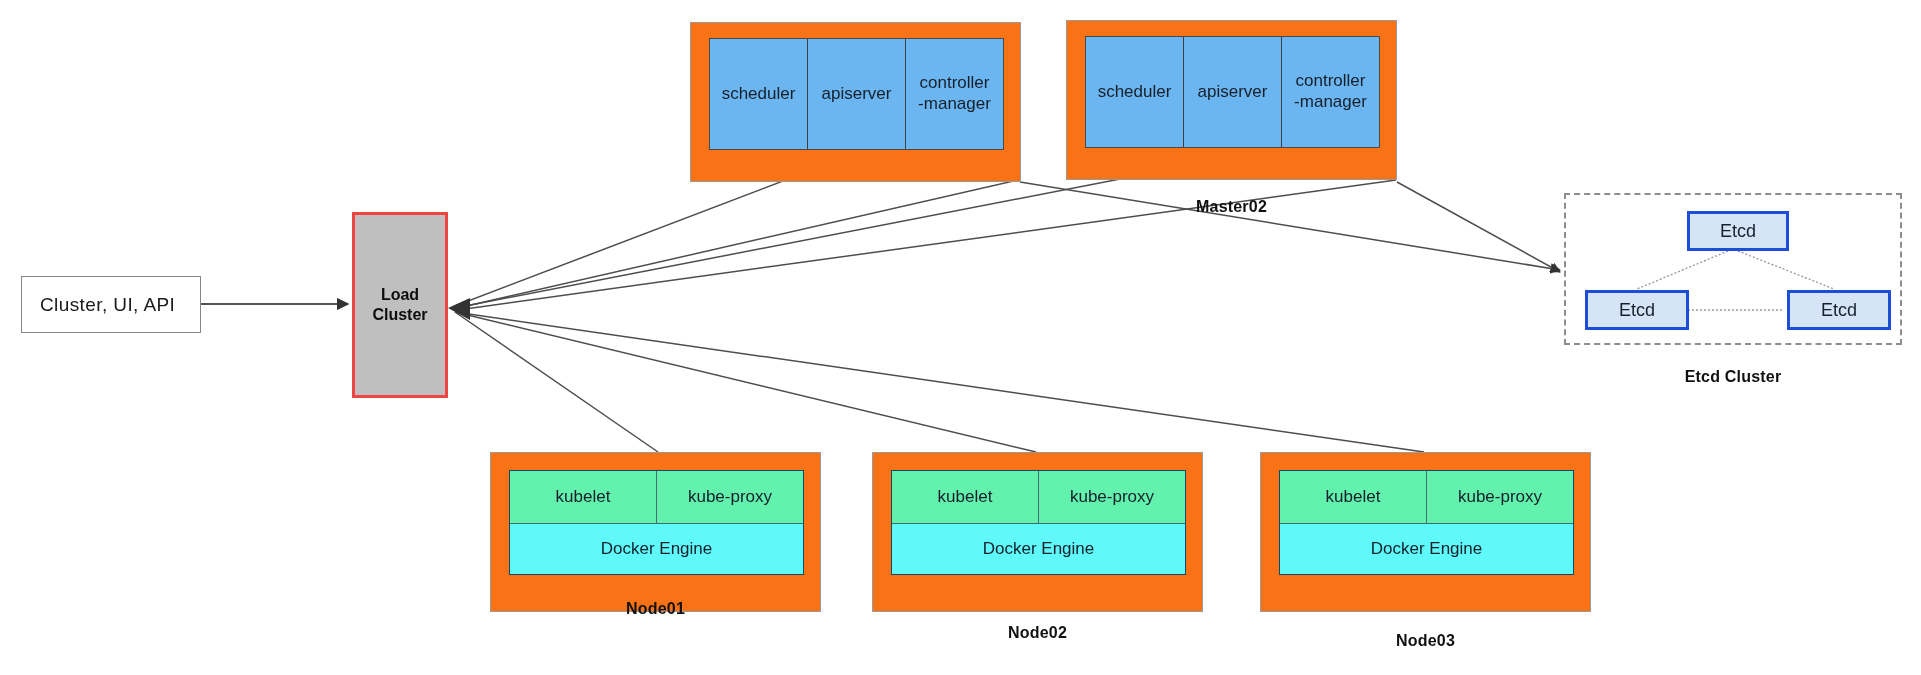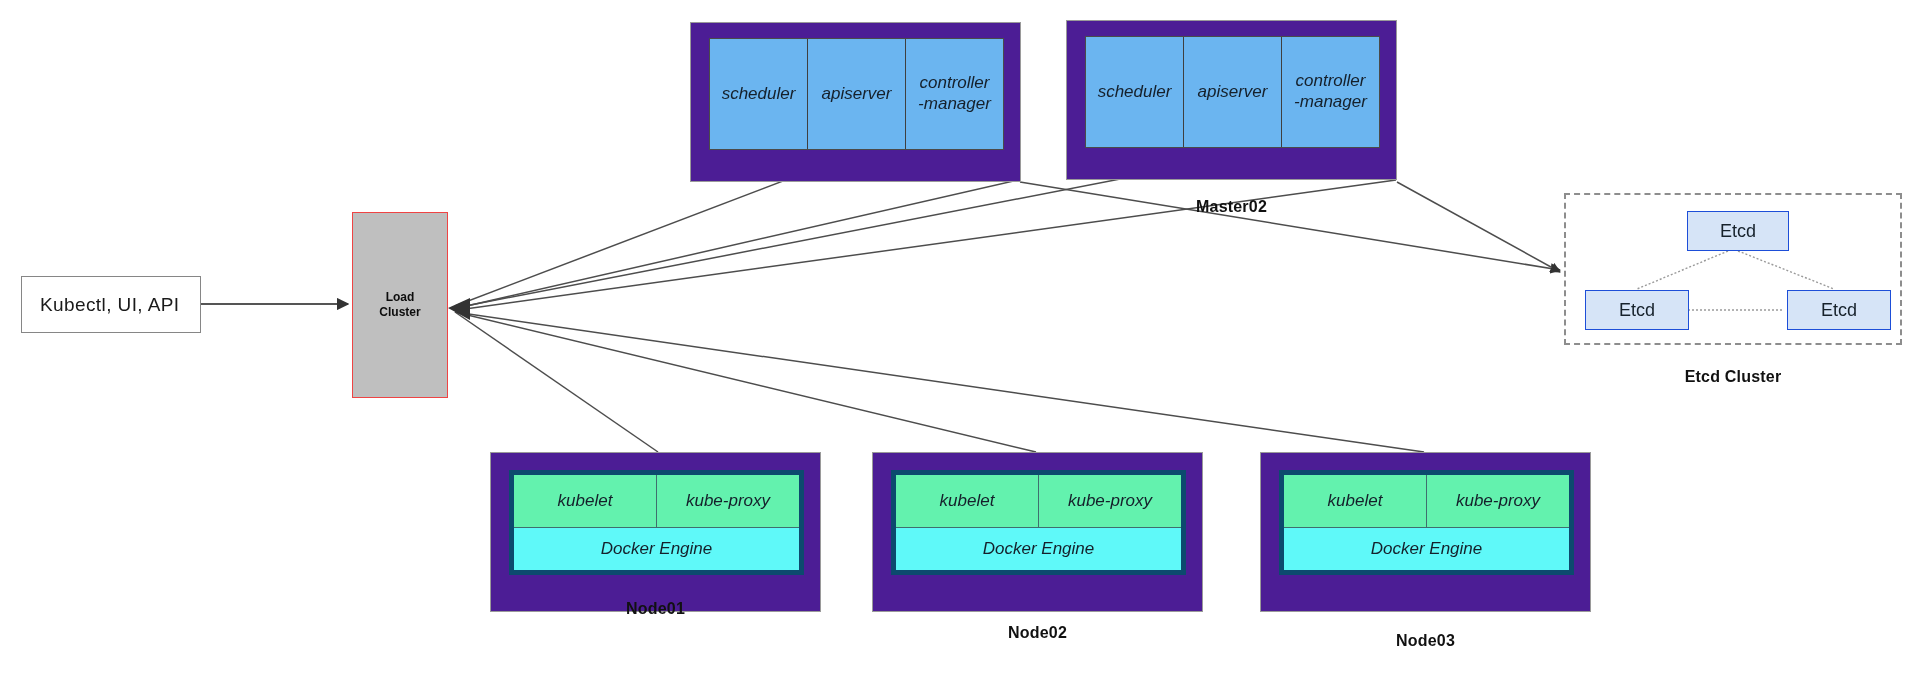--- a/index.html
+++ b/index.html
@@ -28,36 +28,35 @@
     border: 1px solid #868686;
     background: #ffffff;
     display: flex;
     align-items: center;
     padding-left: 18px;
     font-size: 19px;
     color: #1a1a1a;
     letter-spacing: 0.4px;
   }
   .lb-box {
-    border: 1px solid #ef4444;
+    border: 3px solid #ef4444;
     background: #bfbfbf;
     display: flex;
     flex-direction: column;
     align-items: center;
     justify-content: center;
-    font-size: 12px;
+    font-size: 16px;
     font-weight: bold;
     color: #0d0d0d;
     line-height: 1.28;
     text-align: center;
   }
   .outer-frame {
     border: 1px solid #9a9a9a;
-    background: #4c1d95;
-    font-style: italic;
+    background: #f97316;
   }
   .master-strip {
     position: absolute;
     display: flex;
     box-sizing: border-box;
     border: 1px solid #4a4a4a;
   }
   .master-cell {
     flex: 1 1 0;
     display: flex;
@@ -71,21 +70,21 @@
     border-right: 1px solid #3f3f3f;
     box-sizing: border-box;
   }
   .master-cell:last-child { border-right: none; }
 
   .node-stack {
     position: absolute;
     box-sizing: border-box;
     display: flex;
     flex-direction: column;
-    border: 5px solid #0c4a6e;
+    border: 1px solid #0c4a6e;
   }
   .node-top-row {
     display: flex;
     flex: 0 0 52px;
   }
   .node-cell {
     flex: 1 1 0;
     background: #63F2AE;
     display: flex;
     align-items: center;
@@ -121,21 +120,21 @@
   .etcd-cluster {
     position: absolute;
     box-sizing: border-box;
     border: 2px dashed #8d8d8d;
     background: transparent;
   }
   .etcd-box {
     position: absolute;
     box-sizing: border-box;
     background: #D6E4F7;
-    border: 1px solid #1d4ed8;
+    border: 3px solid #1d4ed8;
     display: flex;
     align-items: center;
     justify-content: center;
     font-size: 18px;
     color: #16212b;
   }
 
   svg.overlay {
     position: absolute;
     left: 0;
@@ -176,21 +175,21 @@
     <line x1="455" y1="312" x2="1424" y2="452" stroke="#4d4d4d" stroke-width="1.5"></line>
 
     <path d="M 448 308 L 470 298 L 470 320 z" fill="#333333"></path>
 
     <line x1="1728" y1="251" x2="1637" y2="289" stroke="#9a9a9a" stroke-width="1.4" stroke-dasharray="2 2"></line>
     <line x1="1738" y1="251" x2="1834" y2="289" stroke="#9a9a9a" stroke-width="1.4" stroke-dasharray="2 2"></line>
     <line x1="1688" y1="310" x2="1784" y2="310" stroke="#9a9a9a" stroke-width="1.4" stroke-dasharray="2 2"></line>
   </svg>
 
   <div class="box client-box" style="left:21px; top:276px; width:180px; height:57px;">
-    <span>Kubectl, UI, API</span>
+    <span>Cluster, UI, API</span>
   </div>
 
   <div class="box lb-box" style="left:352px; top:212px; width:96px; height:186px;">
     <span>Load</span>
     <span>Cluster</span>
   </div>
 
   <div class="box outer-frame" style="left:690px; top:22px; width:331px; height:160px;">
     <div class="master-strip" style="left:18px; top:15px; width:295px; height:112px;">
       <div class="master-cell">

